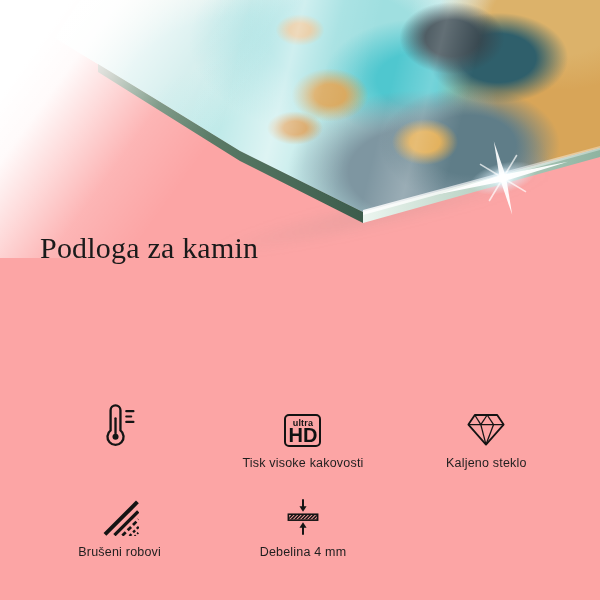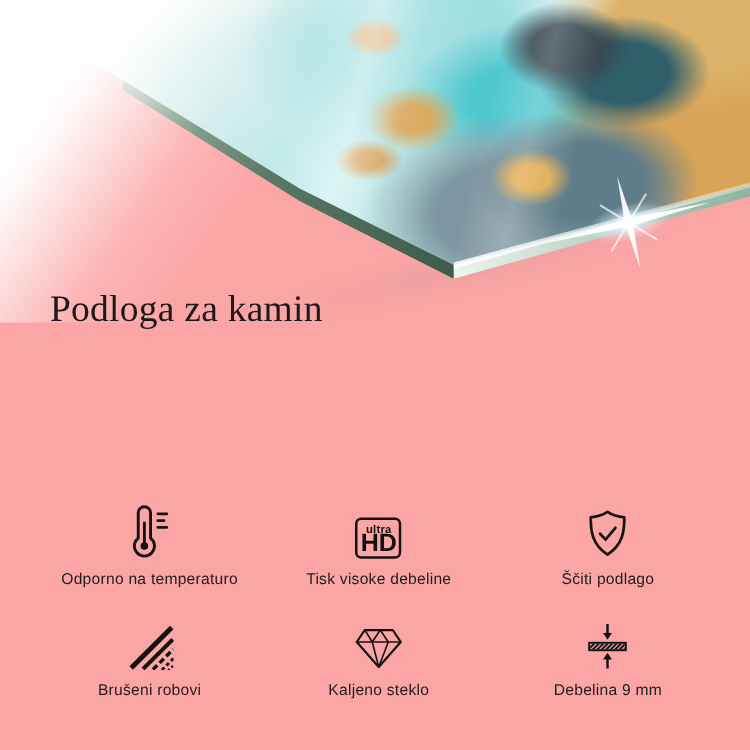--- a/index.html
+++ b/index.html
@@ -112,71 +112,61 @@
       <div class="icon-box">
         <svg class="icon-svg" width="40" height="43" viewBox="0 0 44 48" fill="none" stroke-width="2.6" stroke-linecap="round">
           <path d="M11.5 7 A5.5 5.5 0 0 1 22.5 7 L22.5 29.5 A9 9 0 1 1 11.5 29.5 Z"></path>
           <line x1="17" y1="16" x2="17" y2="33"></line>
           <circle cx="17" cy="36.6" r="3.4" fill="#141414" stroke="none"></circle>
           <line x1="29" y1="8" x2="37" y2="8" stroke-width="2.4"></line>
           <line x1="29" y1="14" x2="34.5" y2="14" stroke-width="2.4"></line>
           <line x1="29" y1="20" x2="37" y2="20" stroke-width="2.4"></line>
         </svg>
       </div>
-      <div class="feature-label">Odporno na temperaturo</div>
     </div>
 
     <div class="feature">
       <div class="icon-box">
         <div class="uhd">
           <span class="uhd-small">ultra</span>
           <span class="uhd-big">HD</span>
         </div>
       </div>
-      <div class="feature-label">Tisk visoke debeline</div>
+      <div class="feature-label">Tisk visoke kakovosti</div>
     </div>
 
-    <div class="feature">
-      <div class="icon-box">
-        <svg class="icon-svg" width="38" height="40" viewBox="0 0 96 100" fill="none" stroke-width="5.5" stroke-linecap="round" stroke-linejoin="round">
-          <path d="M48 6 C57 12 69 16 82 17 C82 45 79 72 48 92 C17 72 14 45 14 17 C27 16 39 12 48 6 Z"></path>
-          <polyline points="33,50 44,62 64,38"></polyline>
-        </svg>
-      </div>
-      <div class="feature-label">Ščiti podlago</div>
-    </div>
-
-    <div class="feature">
-      <div class="icon-box">
-        <svg class="icon-svg" width="38" height="38" viewBox="0 0 96 96" fill="none">
-          <line x1="10" y1="92" x2="92" y2="10" stroke-width="10"></line>
-          <line x1="34" y1="94" x2="94" y2="34" stroke-width="8"></line>
-          <line x1="54" y1="95" x2="95" y2="54" stroke-width="7" stroke-dasharray="12 7"></line>
-          <line x1="72" y1="96" x2="96" y2="72" stroke-width="6" stroke-dasharray="7 6"></line>
-          <line x1="85" y1="97" x2="97" y2="85" stroke-width="5" stroke-dasharray="4 5"></line>
-        </svg>
-      </div>
-      <div class="feature-label">Brušeni robovi</div>
-    </div>
 
     <div class="feature">
       <div class="icon-box">
         <svg class="icon-svg" width="40" height="36" viewBox="0 0 100 90" fill="none" stroke-width="4.5" stroke-linejoin="round">
           <polygon points="22,10 78,10 94,34 50,84 6,34"></polygon>
           <g stroke-width="3.2">
             <line x1="6" y1="34" x2="94" y2="34"></line>
             <line x1="22" y1="10" x2="37" y2="34"></line>
             <line x1="53" y1="10" x2="37" y2="34"></line>
             <line x1="53" y1="10" x2="69" y2="34"></line>
             <line x1="37" y1="34" x2="50" y2="84"></line>
             <line x1="69" y1="34" x2="50" y2="84"></line>
           </g>
         </svg>
       </div>
       <div class="feature-label">Kaljeno steklo</div>
+    </div>
+
+    <div class="feature">
+      <div class="icon-box">
+        <svg class="icon-svg" width="38" height="38" viewBox="0 0 96 96" fill="none">
+          <line x1="10" y1="92" x2="92" y2="10" stroke-width="10"></line>
+          <line x1="34" y1="94" x2="94" y2="34" stroke-width="8"></line>
+          <line x1="54" y1="95" x2="95" y2="54" stroke-width="7" stroke-dasharray="12 7"></line>
+          <line x1="72" y1="96" x2="96" y2="72" stroke-width="6" stroke-dasharray="7 6"></line>
+          <line x1="85" y1="97" x2="97" y2="85" stroke-width="5" stroke-dasharray="4 5"></line>
+        </svg>
+      </div>
+      <div class="feature-label">Brušeni robovi</div>
     </div>
 
     <div class="feature">
       <div class="icon-box">
         <svg class="icon-svg" width="38" height="38" viewBox="0 0 96 96" fill="none">
           <defs>
               <clipPath id="barclip">
                 <rect x="13" y="43" width="70" height="11"></rect>
               </clipPath>
             </defs>
@@ -191,17 +181,17 @@
             <line x1="24" y1="58" x2="44" y2="38"></line>
               <line x1="33" y1="58" x2="53" y2="38"></line>
             <line x1="42" y1="58" x2="62" y2="38"></line>
               <line x1="51" y1="58" x2="71" y2="38"></line>
             <line x1="60" y1="58" x2="80" y2="38"></line>
               <line x1="69" y1="58" x2="89" y2="38"></line>
             <line x1="78" y1="58" x2="98" y2="38"></line>
           </g>
         </svg>
       </div>
-      <div class="feature-label">Debelina 9 mm</div>
+      <div class="feature-label">Debelina 4 mm</div>
     </div>
 
   </div>
 </div>
 
 </body></html>

